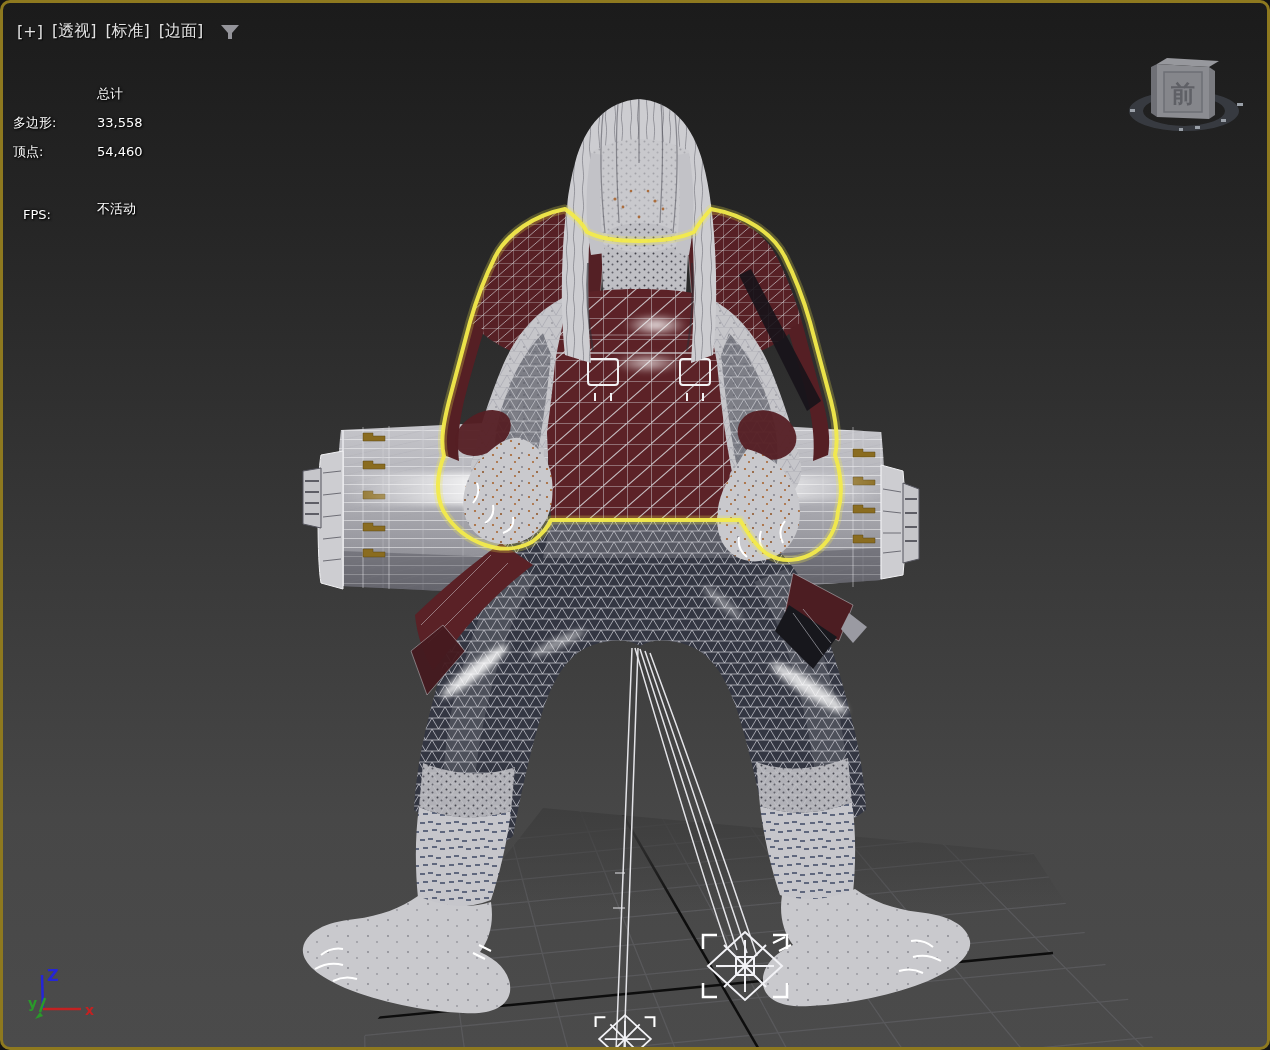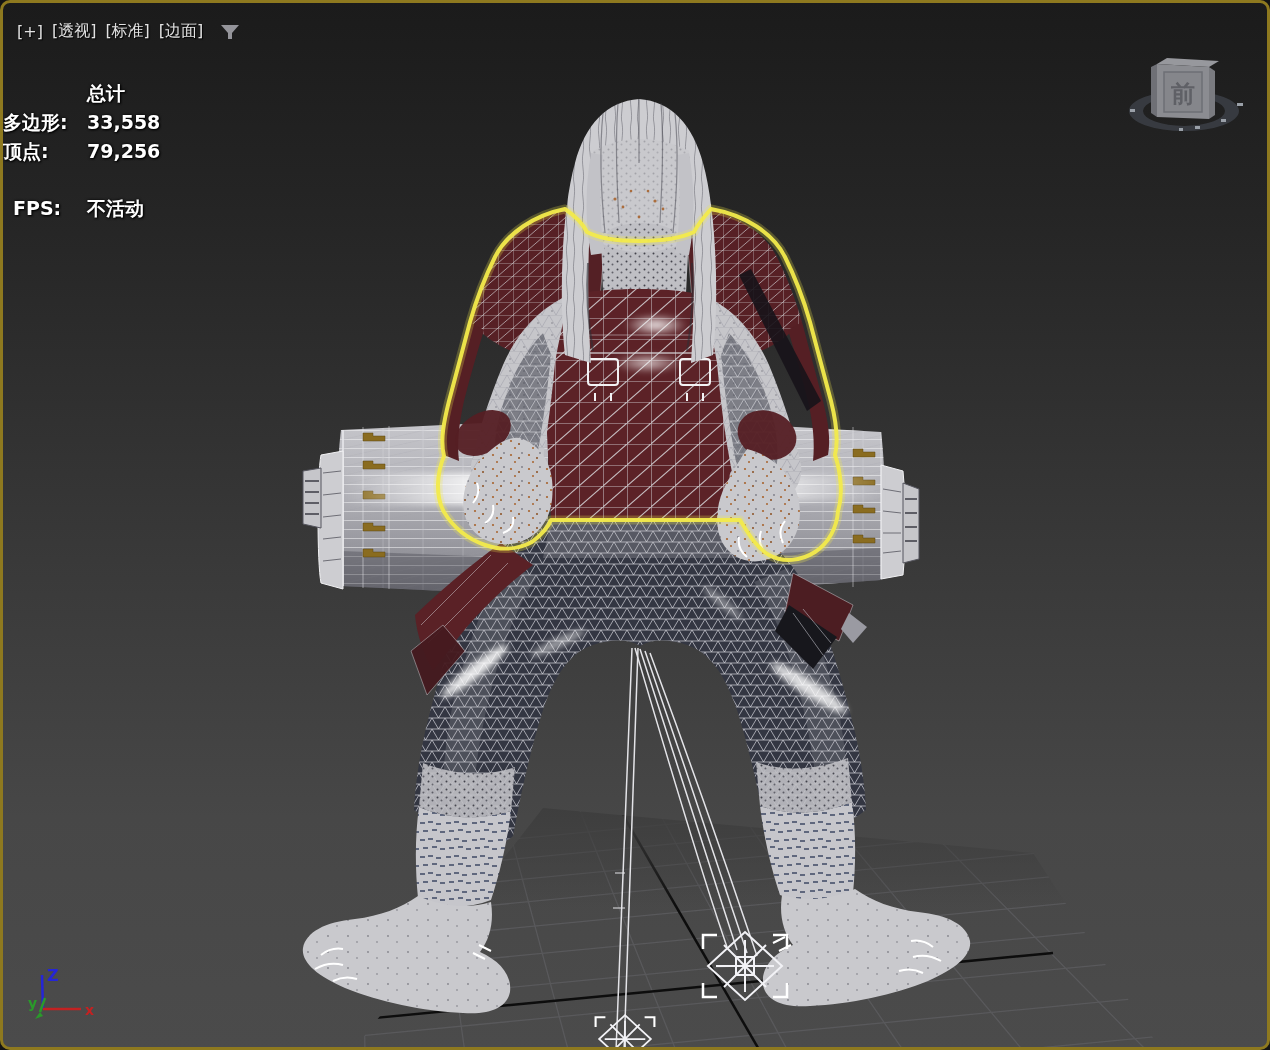--- a/index.html
+++ b/index.html
@@ -5,26 +5,26 @@
   html,body{margin:0;padding:0;background:#141414;}
   .frame{position:relative;width:1270px;height:1050px;box-sizing:border-box;
     border:3px solid #8e791f;border-radius:10px;overflow:hidden;
     background:linear-gradient(180deg,#1b1b1b 0%,#262626 22%,#3a3a3a 55%,#474747 78%,#4b4b4b 100%);
     font-family:"DejaVu Sans","Liberation Sans",sans-serif;}
   .scene{position:absolute;left:0;top:0;width:1270px;height:1050px;}
   .vp-label{position:absolute;left:14px;top:18px;display:flex;gap:9px;align-items:center;
     font-size:16px;color:#e2e2e2;text-shadow:1px 1px 1px #000;}
   .vp-label span{cursor:pointer;white-space:nowrap;}
   .funnel{margin-left:8px;margin-top:2px;}
-  .stats{position:absolute;left:0;top:76px;color:#fff;font-weight:bold;font-size:19px;
+  .stats{position:absolute;left:10px;top:76px;color:#fff;font-weight:normal;font-size:13px;
     text-shadow:1px 1px 2px #000,0 0 3px #000;}
   .stats .grid{display:grid;grid-template-columns:84px auto;line-height:29px;}
   .stats .title{grid-column:2;}
   .stats .fpsrow{margin-top:28px;display:grid;grid-template-columns:84px auto;line-height:29px;}
-  .stats .fpsrow .lab{padding-left:10px;}
+  .stats .fpsrow .lab{padding-left:10px;margin-top:6px;}
   .viewcube{position:absolute;left:1118px;top:50px;width:132px;height:92px;cursor:pointer;}
   .axisgizmo{position:absolute;left:8px;top:945px;width:110px;height:100px;}
 </style>
 </head>
 <body>
 
 <div class="frame">
 
 <svg class="scene" viewBox="0 0 1270 1050" xmlns="http://www.w3.org/2000/svg">
 <defs>
@@ -308,21 +308,21 @@
     <polygon points="1,1 19,1 12,9 12,15 8,15 8,9" fill="#94949a"></polygon>
   </svg>
 </div>
 
 <div class="stats">
   <div class="grid">
     <div class="title">总计</div>
     <div>多边形:</div>
     <div>33,558</div>
     <div>顶点:</div>
-    <div>79,256</div>
+    <div>54,460</div>
   </div>
   <div class="fpsrow">
     <div class="lab">FPS:</div>
     <div>不活动</div>
   </div>
 </div>
 
 <div class="viewcube">
   <svg width="132" height="92" viewBox="0 0 132 92">
     <path fill-rule="evenodd" fill="#393c42" opacity="0.95" d="M8 58 a55 20 0 1 0 110 0 a55 20 0 1 0 -110 0 M22 58 a41 15 0 1 1 82 0 a41 15 0 1 1 -82 0"></path>

